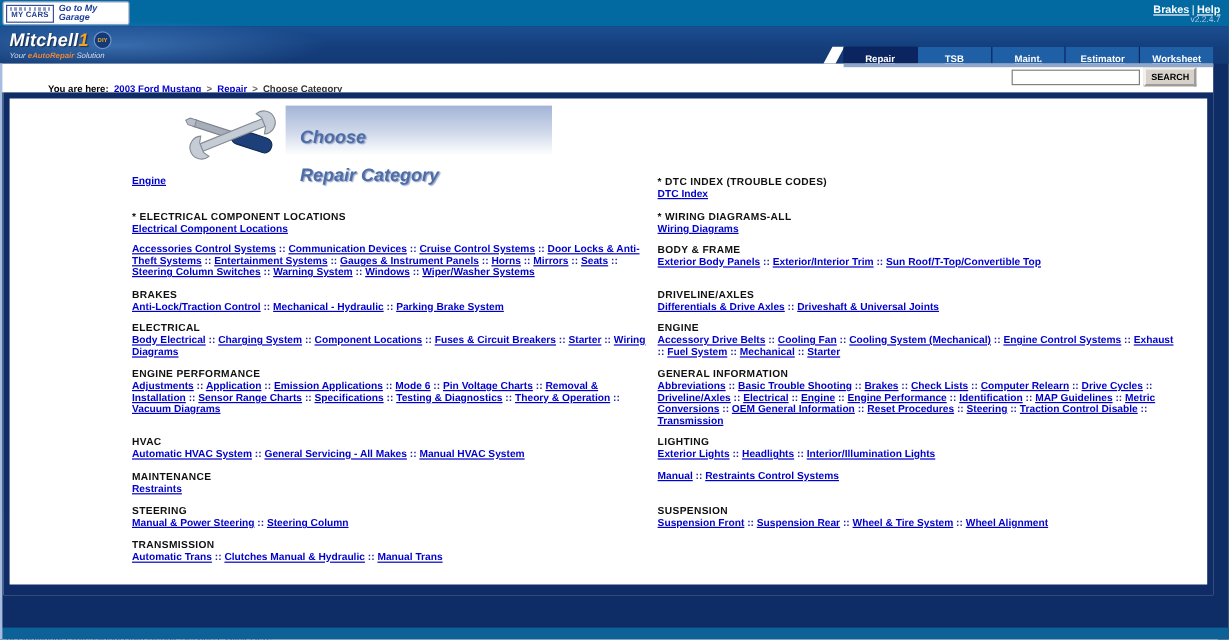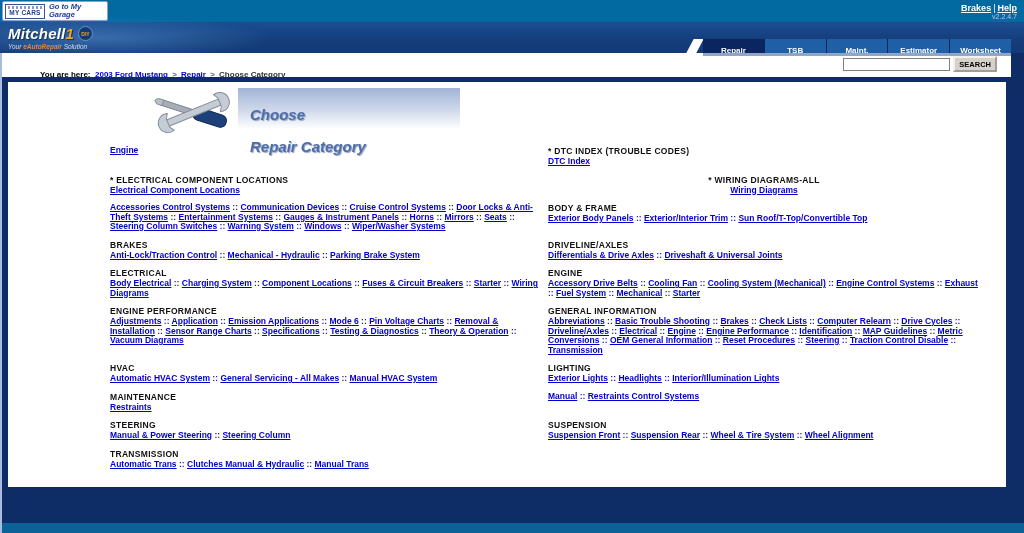--- a/index.html
+++ b/index.html
@@ -198,21 +198,21 @@
           <div class="cat-links"><a class="cat-link">Manual &amp; Power Steering</a><span class="sep"> :: </span><a class="cat-link">Steering Column</a></div>
         </div>
         <div class="section" style="grid-area: 10 / 1;">
           <div class="cat-heading">TRANSMISSION</div>
           <div class="cat-links"><a class="cat-link">Automatic Trans</a><span class="sep"> :: </span><a class="cat-link">Clutches Manual &amp; Hydraulic</a><span class="sep"> :: </span><a class="cat-link">Manual Trans</a></div>
         </div>
         <div class="section" style="grid-area: 1 / 2;">
           <div class="cat-heading">* DTC INDEX (TROUBLE CODES)</div>
           <div class="cat-links"><a class="cat-link">DTC Index</a></div>
         </div>
-        <div class="section" style="grid-area: 2 / 2; text-align: center;">
+        <div class="section" style="grid-area: 2 / 2;">
           <div class="cat-heading">* WIRING DIAGRAMS-ALL</div>
           <div class="cat-links"><a class="cat-link">Wiring Diagrams</a></div>
         </div>
         <div class="section" style="grid-area: 3 / 2;">
           <div class="cat-heading">BODY &amp; FRAME</div>
           <div class="cat-links"><a class="cat-link">Exterior Body Panels</a><span class="sep"> :: </span><a class="cat-link">Exterior/Interior Trim</a><span class="sep"> :: </span><a class="cat-link">Sun Roof/T-Top/Convertible Top</a></div>
         </div>
         <div class="section" style="grid-area: 4 / 2;">
           <div class="cat-heading">DRIVELINE/AXLES</div>
           <div class="cat-links"><a class="cat-link">Differentials &amp; Drive Axles</a><span class="sep"> :: </span><a class="cat-link">Driveshaft &amp; Universal Joints</a></div>

